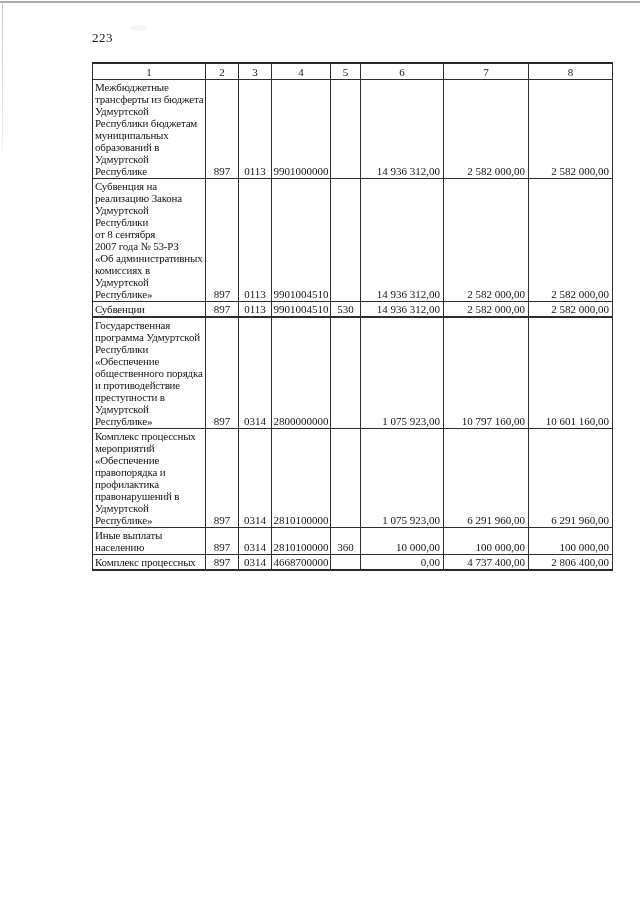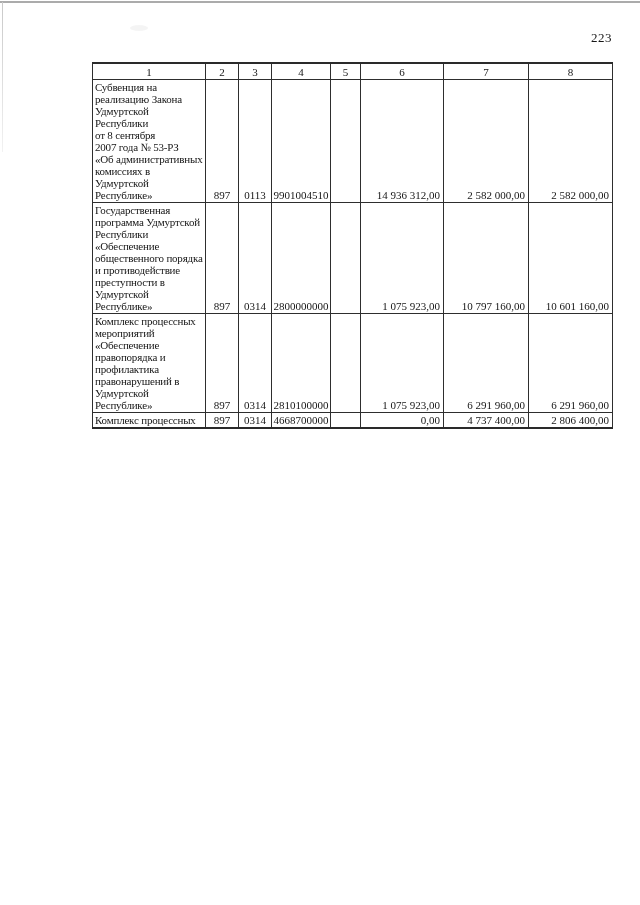--- a/index.html
+++ b/index.html
@@ -34,21 +34,21 @@
     width: 18px; height: 6px;
     background: #ececec;
     border-radius: 50%;
     opacity: .6;
   }
   .page-number {
     position: absolute;
     top: 30px;
     left: 92px;
     width: 520px;
-    text-align: right;
+    text-align: left;
     font-size: 13px;
     letter-spacing: .5px;
   }
   table.budget-table {
     position: absolute;
     top: 62px;
     left: 92px;
     width: 520px;
     table-layout: fixed;
     border-collapse: collapse;
@@ -118,34 +118,61 @@
       <th>3</th>
       <th>4</th>
       <th>5</th>
       <th>6</th>
       <th>7</th>
       <th>8</th>
     </tr>
   </thead>
   <tbody>
     <tr>
+      <td class="c1">Межбюджетные
+трансферты из бюджета
+Удмуртской
+Республики бюджетам
+муниципальных
+образований в
+Удмуртской
+Республике</td>
+      <td class="code">897</td>
+      <td class="code">0113</td>
+      <td class="code">9901000000</td>
+      <td class="code"></td>
+      <td class="num">14 936 312,00</td>
+      <td class="num">2 582 000,00</td>
+      <td class="num">2 582 000,00</td>
+    </tr>
+    <tr>
       <td class="c1">Субвенция на
 реализацию Закона
 Удмуртской
 Республики
 от 8 сентября
 2007 года № 53-РЗ
 «Об административных
 комиссиях в
 Удмуртской
 Республике»</td>
       <td class="code">897</td>
       <td class="code">0113</td>
       <td class="code">9901004510</td>
       <td class="code"></td>
+      <td class="num">14 936 312,00</td>
+      <td class="num">2 582 000,00</td>
+      <td class="num">2 582 000,00</td>
+    </tr>
+    <tr class="rule-thick">
+      <td class="c1">Субвенции</td>
+      <td class="code">897</td>
+      <td class="code">0113</td>
+      <td class="code">9901004510</td>
+      <td class="code">530</td>
       <td class="num">14 936 312,00</td>
       <td class="num">2 582 000,00</td>
       <td class="num">2 582 000,00</td>
     </tr>
     <tr>
       <td class="c1">Государственная
 программа Удмуртской
 Республики
 «Обеспечение
 общественного порядка
@@ -172,20 +199,31 @@
 Республике»</td>
       <td class="code">897</td>
       <td class="code">0314</td>
       <td class="code">2810100000</td>
       <td class="code"></td>
       <td class="num">1 075 923,00</td>
       <td class="num">6 291 960,00</td>
       <td class="num">6 291 960,00</td>
     </tr>
     <tr>
+      <td class="c1">Иные выплаты
+населению</td>
+      <td class="code">897</td>
+      <td class="code">0314</td>
+      <td class="code">2810100000</td>
+      <td class="code">360</td>
+      <td class="num">10 000,00</td>
+      <td class="num">100 000,00</td>
+      <td class="num">100 000,00</td>
+    </tr>
+    <tr>
       <td class="c1">Комплекс процессных</td>
       <td class="code">897</td>
       <td class="code">0314</td>
       <td class="code">4668700000</td>
       <td class="code"></td>
       <td class="num">0,00</td>
       <td class="num">4 737 400,00</td>
       <td class="num">2 806 400,00</td>
     </tr>
   </tbody>

